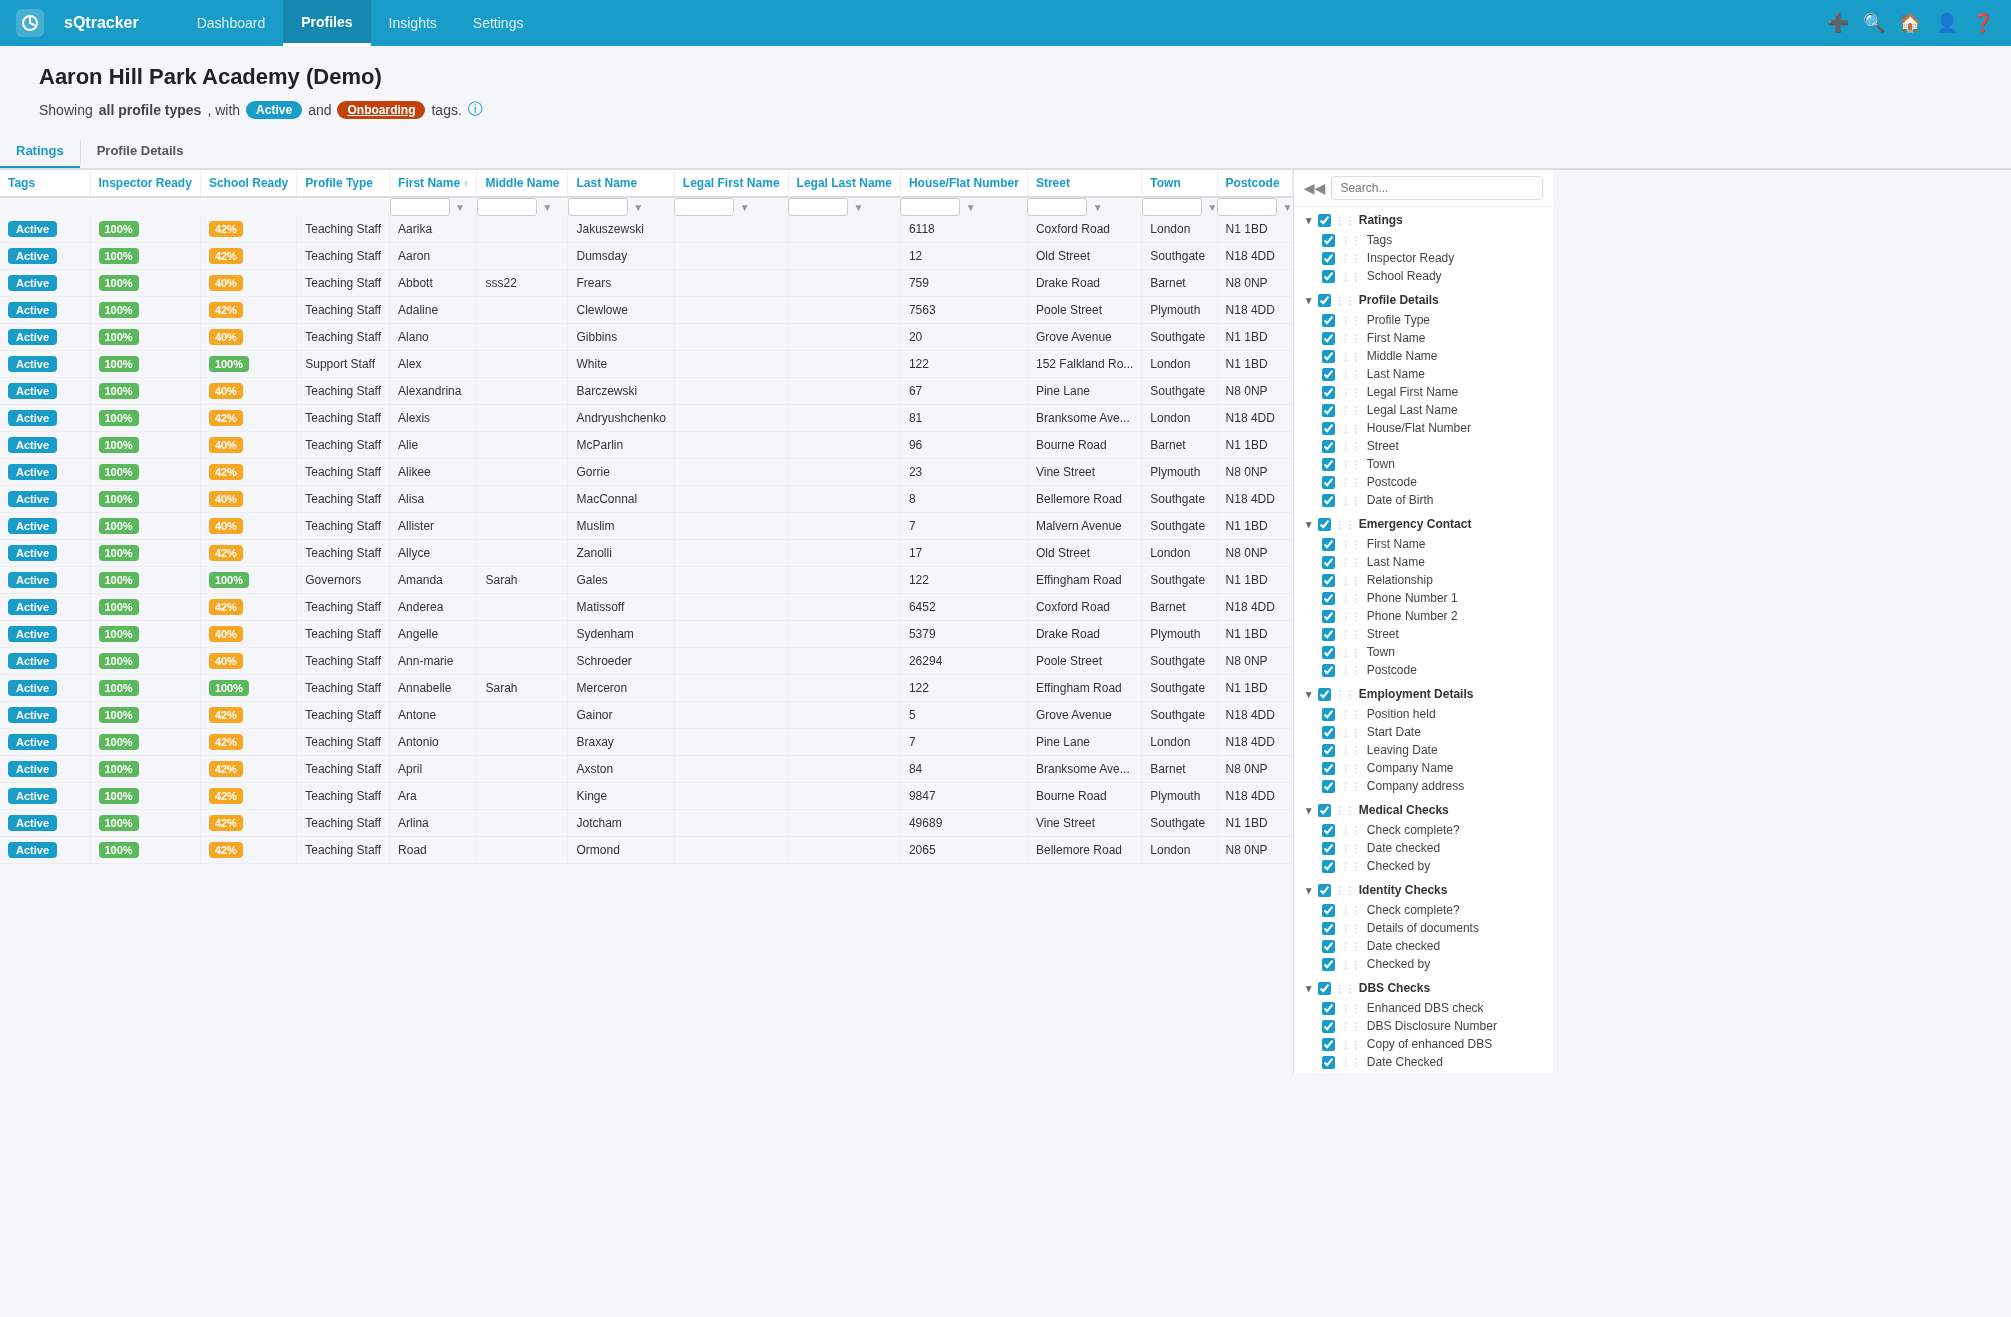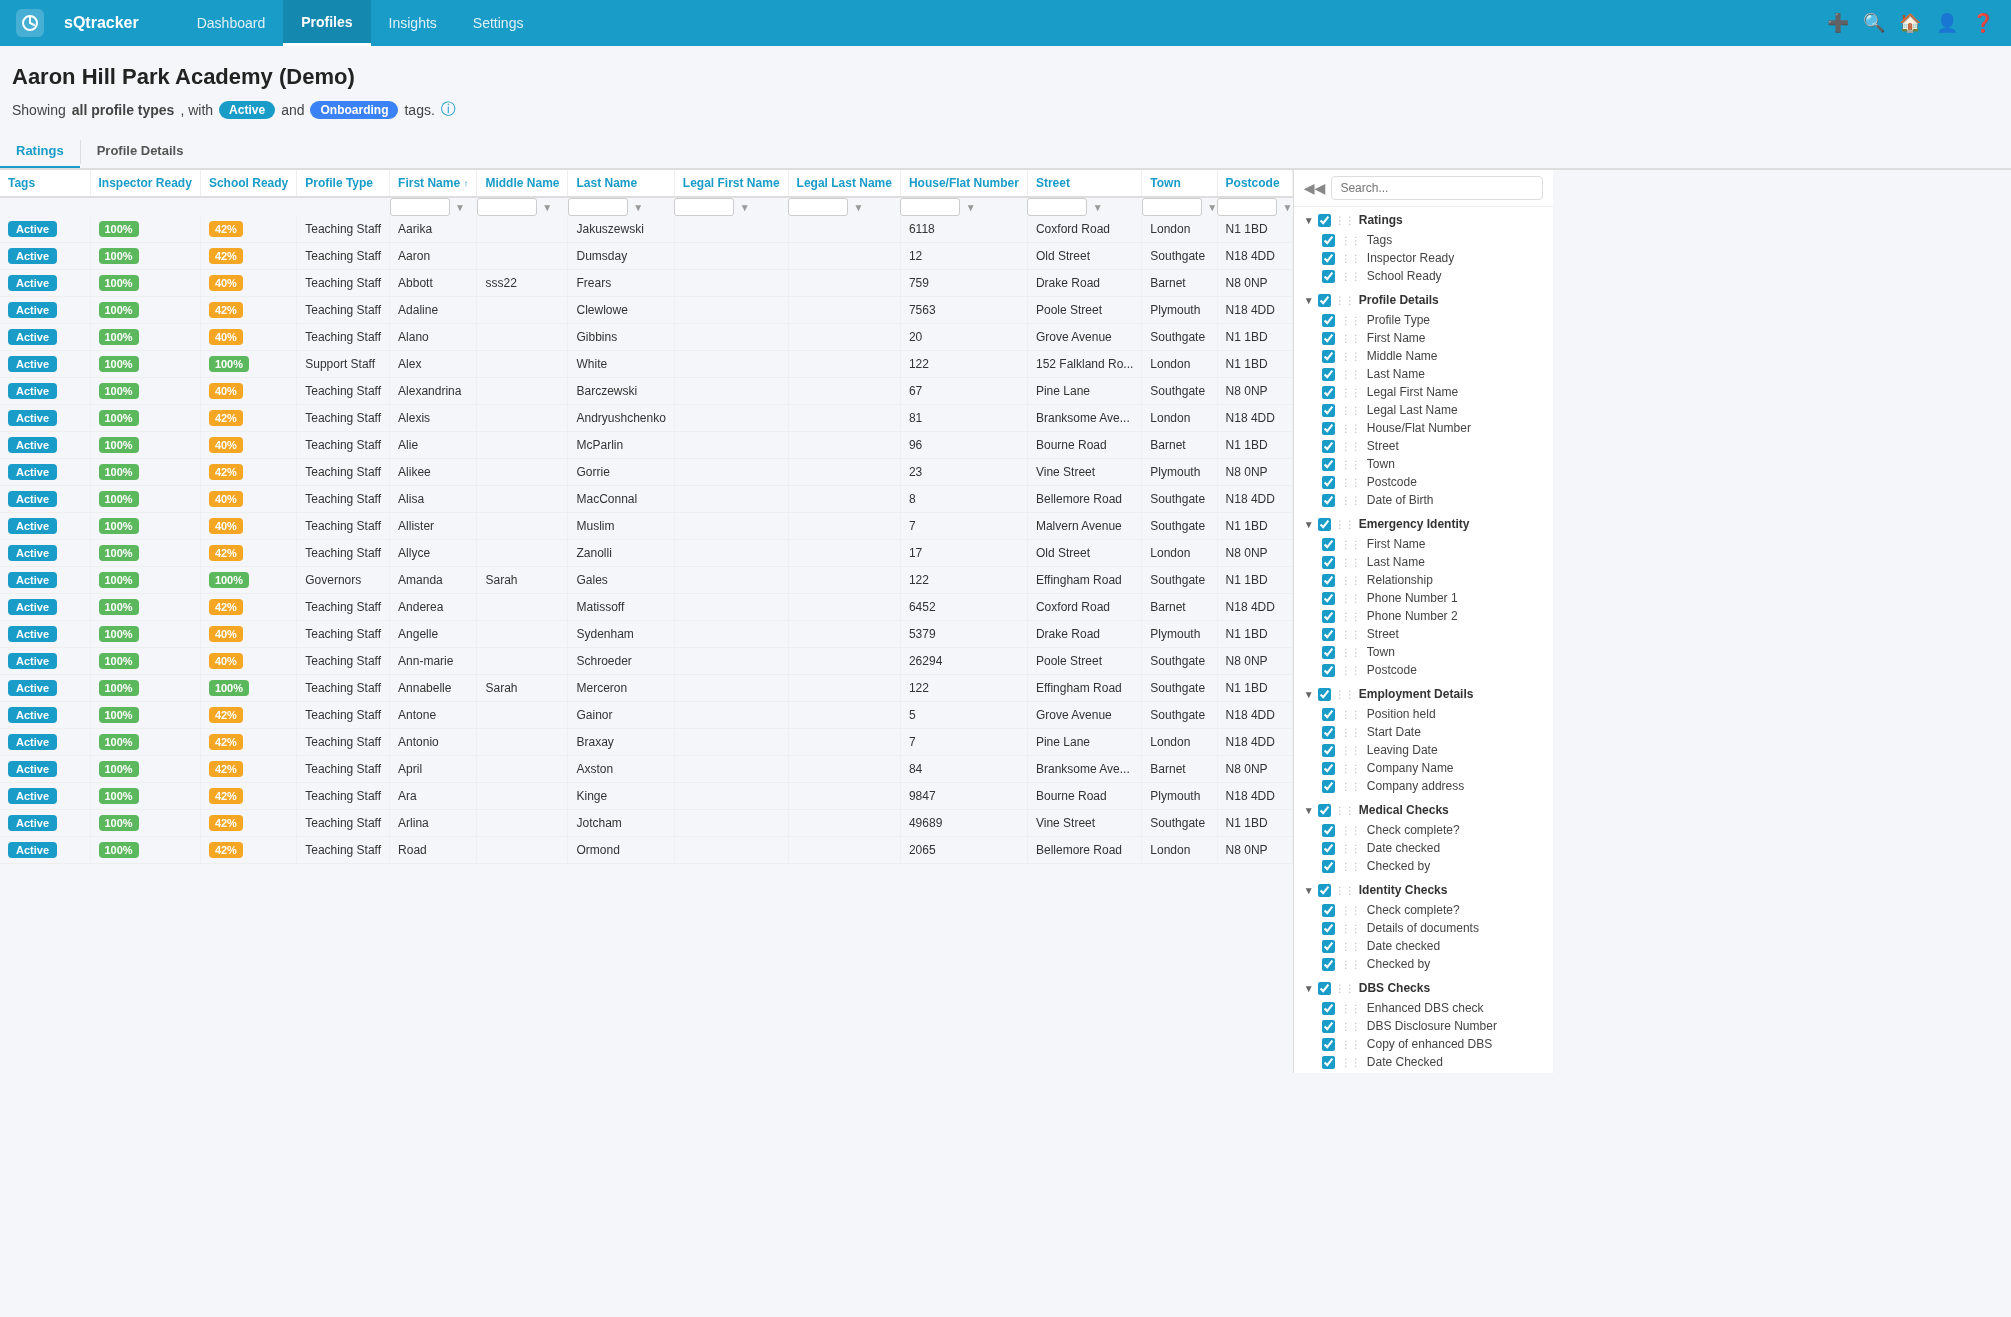--- a/index.html
+++ b/index.html
@@ -32,26 +32,26 @@
       align-items: center;
       font-size: 14px;
       cursor: pointer;
       text-decoration: none;
     }
     .topnav-link.active { background: #1588af; color: #fff; border-bottom: 3px solid #fff; font-weight: 600; }
     .topnav-icons { display: flex; align-items: center; gap: 14px; margin-left: auto; }
     .topnav-icon { color: #fff; font-size: 18px; cursor: pointer; }
 
     
-    .page-header { padding: 18px 12px 6px; }
+    .page-header { padding: 18px 39px 6px; }
     .page-title { font-size: 22px; font-weight: 600; color: #222; margin-bottom: 10px; }
     .showing-row { display: flex; align-items: center; gap: 6px; font-size: 14px; color: #444; padding-bottom: 10px; }
     .tag-badge { display: inline-flex; align-items: center; padding: 2px 10px; border-radius: 12px; font-size: 12px; font-weight: 600; cursor: pointer; }
     .tag-active { background: #1a9cc9; color: #fff; }
-    .tag-onboarding { background: #3b82f6; color: #fff; }
+    .tag-onboarding { background: #c2410c; color: #fff; text-decoration: underline; }
     .info-icon { color: #1a9cc9; cursor: pointer; font-size: 15px; }
 
     
     .section-headers {
       display: flex;
       align-items: center;
       border-bottom: 2px solid #ddd;
       background: #f5f6fa;
       padding: 0 0 0 0;
     }
@@ -707,21 +707,21 @@
       <input type="checkbox" checked="" style="width: 13px; height: 13px; accent-color: rgb(26, 156, 201);">
       <span class="drag-icon">⋮⋮</span>
       <span class="panel-item-label">Date of Birth</span>
     </div>
         </div>
         <div class="panel-section">
           <div class="panel-section-header">
     <span class="chevron">▼</span>
     <input type="checkbox" checked="" style="width: 13px; height: 13px; accent-color: rgb(26, 156, 201);">
     <span class="drag-icon">⋮⋮</span>
-    <span class="section-label">Emergency Identity</span>
+    <span class="section-label">Emergency Contact</span>
   </div>
           <div class="panel-item">
       <input type="checkbox" checked="" style="width: 13px; height: 13px; accent-color: rgb(26, 156, 201);">
       <span class="drag-icon">⋮⋮</span>
       <span class="panel-item-label">First Name</span>
     </div>
           <div class="panel-item">
       <input type="checkbox" checked="" style="width: 13px; height: 13px; accent-color: rgb(26, 156, 201);">
       <span class="drag-icon">⋮⋮</span>
       <span class="panel-item-label">Last Name</span>

